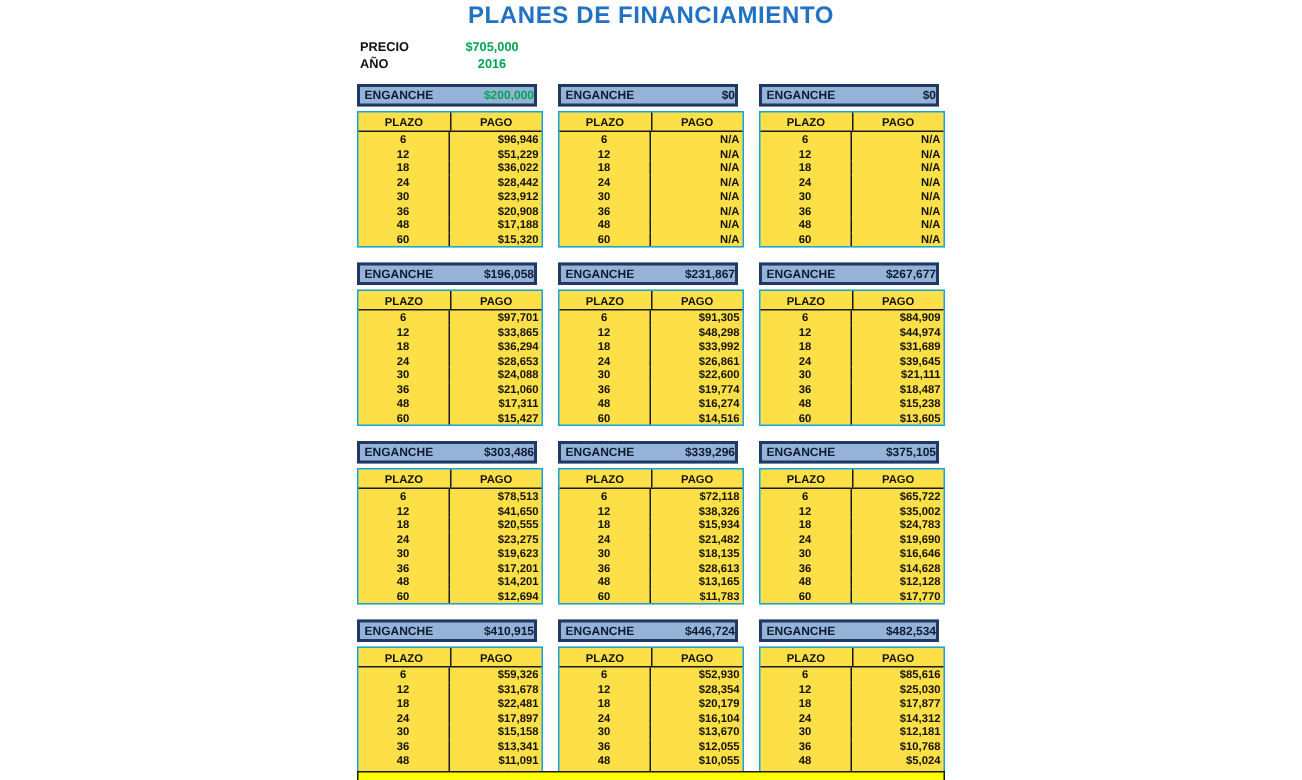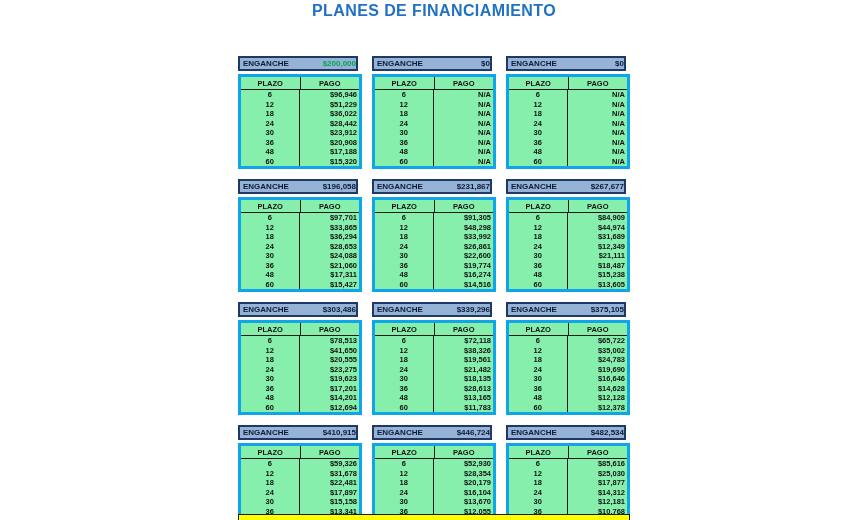--- a/index.html
+++ b/index.html
@@ -34,21 +34,21 @@
     box-sizing:border-box;height:15px;width:120px;
     background:#95b3d7;border:2px solid #1f3864;
     display:flex;align-items:center;
     font-size:8px;font-weight:bold;color:#0d1a33;
     margin-bottom:3px;
   }
   .eng-label{flex:1.15;padding-left:3px;white-space:nowrap;}
   .eng-value{flex:1;text-align:right;white-space:nowrap;}
   .pp-table{
     box-sizing:border-box;width:124px;
-    border:3px solid #0ea5e9;background:#86efac;
+    border:1px solid #0ea5e9;background:#fde047;
   }
   .pp-head{
     display:flex;height:12px;align-items:center;
     border-bottom:1px solid #1a1a1a;
     font-size:7.5px;font-weight:bold;color:#111;
   }
   .pp-head .cell{flex:1;text-align:center;}
   .trow{
     display:flex;height:9.5px;align-items:center;
     font-size:7.5px;font-weight:bold;color:#111;
@@ -63,20 +63,28 @@
     box-sizing:border-box;width:392px;height:12px;
     background:#ffff00;border:1px solid #1a1a1a;
   }
 </style>
 </head>
 <body>
 
 <div class="page-title">PLANES DE FINANCIAMIENTO</div>
 
 <div class="info-block">
+  <div class="info-row">
+    <span class="info-label">PRECIO</span>
+    <span class="info-value">$705,000</span>
+  </div>
+  <div class="info-row">
+    <span class="info-label">AÑO</span>
+    <span class="info-value">2016</span>
+  </div>
 </div>
 
 <div class="tables-grid" id="tables-grid">
   <div class="fin-table">
     <div class="eng-header">
       <span class="eng-label">ENGANCHE</span>
       <span class="eng-value" style="color: rgb(0, 166, 81);">$200,000</span>
     </div>
     <div class="pp-table">
       <div class="pp-head">
@@ -326,21 +334,21 @@
           <div class="trow">
             <span class="cell plazo">12</span>
             <span class="cell pago">$44,974</span>
           </div>
           <div class="trow">
             <span class="cell plazo">18</span>
             <span class="cell pago">$31,689</span>
           </div>
           <div class="trow">
             <span class="cell plazo">24</span>
-            <span class="cell pago">$12,349</span>
+            <span class="cell pago">$39,645</span>
           </div>
           <div class="trow">
             <span class="cell plazo">30</span>
             <span class="cell pago">$21,111</span>
           </div>
           <div class="trow">
             <span class="cell plazo">36</span>
             <span class="cell pago">$18,487</span>
           </div>
           <div class="trow">
@@ -416,21 +424,21 @@
           <div class="trow">
             <span class="cell plazo">6</span>
             <span class="cell pago">$72,118</span>
           </div>
           <div class="trow">
             <span class="cell plazo">12</span>
             <span class="cell pago">$38,326</span>
           </div>
           <div class="trow">
             <span class="cell plazo">18</span>
-            <span class="cell pago">$19,561</span>
+            <span class="cell pago">$15,934</span>
           </div>
           <div class="trow">
             <span class="cell plazo">24</span>
             <span class="cell pago">$21,482</span>
           </div>
           <div class="trow">
             <span class="cell plazo">30</span>
             <span class="cell pago">$18,135</span>
           </div>
           <div class="trow">
@@ -483,21 +491,21 @@
           <div class="trow">
             <span class="cell plazo">36</span>
             <span class="cell pago">$14,628</span>
           </div>
           <div class="trow">
             <span class="cell plazo">48</span>
             <span class="cell pago">$12,128</span>
           </div>
           <div class="trow">
             <span class="cell plazo">60</span>
-            <span class="cell pago">$12,378</span>
+            <span class="cell pago">$17,770</span>
           </div>
         </div>
     </div>
   </div>
 
   <div class="fin-table">
     <div class="eng-header">
       <span class="eng-label">ENGANCHE</span>
       <span class="eng-value">$410,915</span>
     </div>

